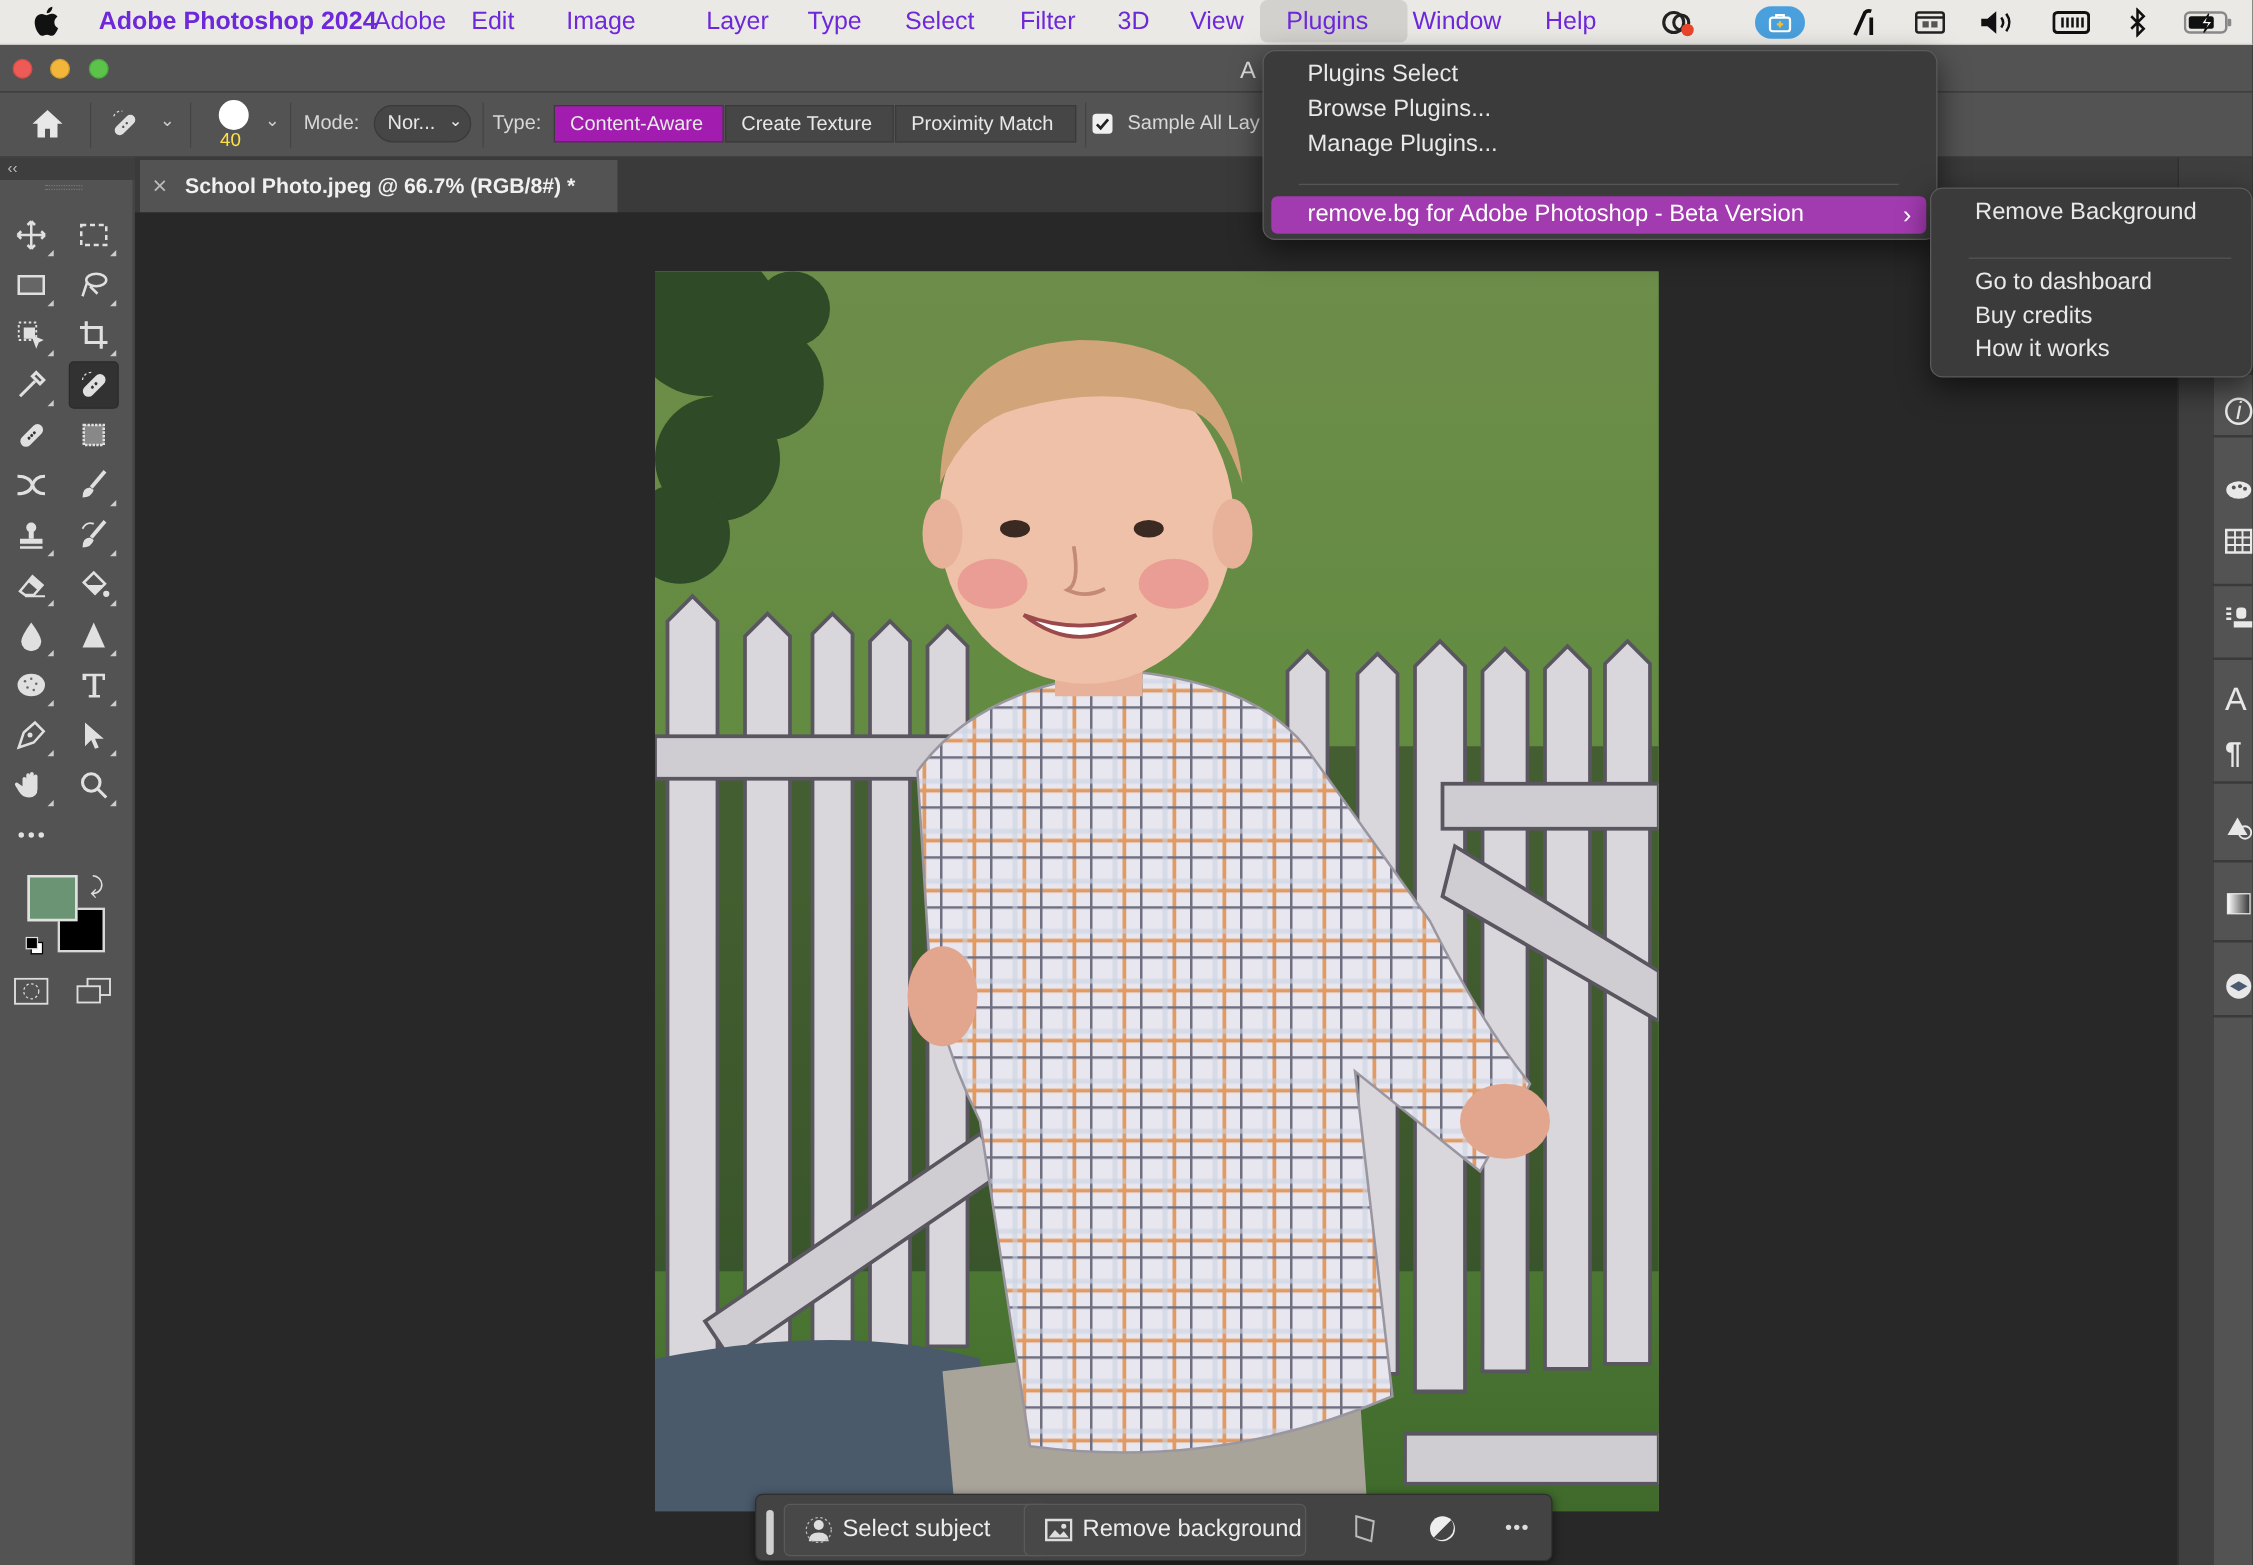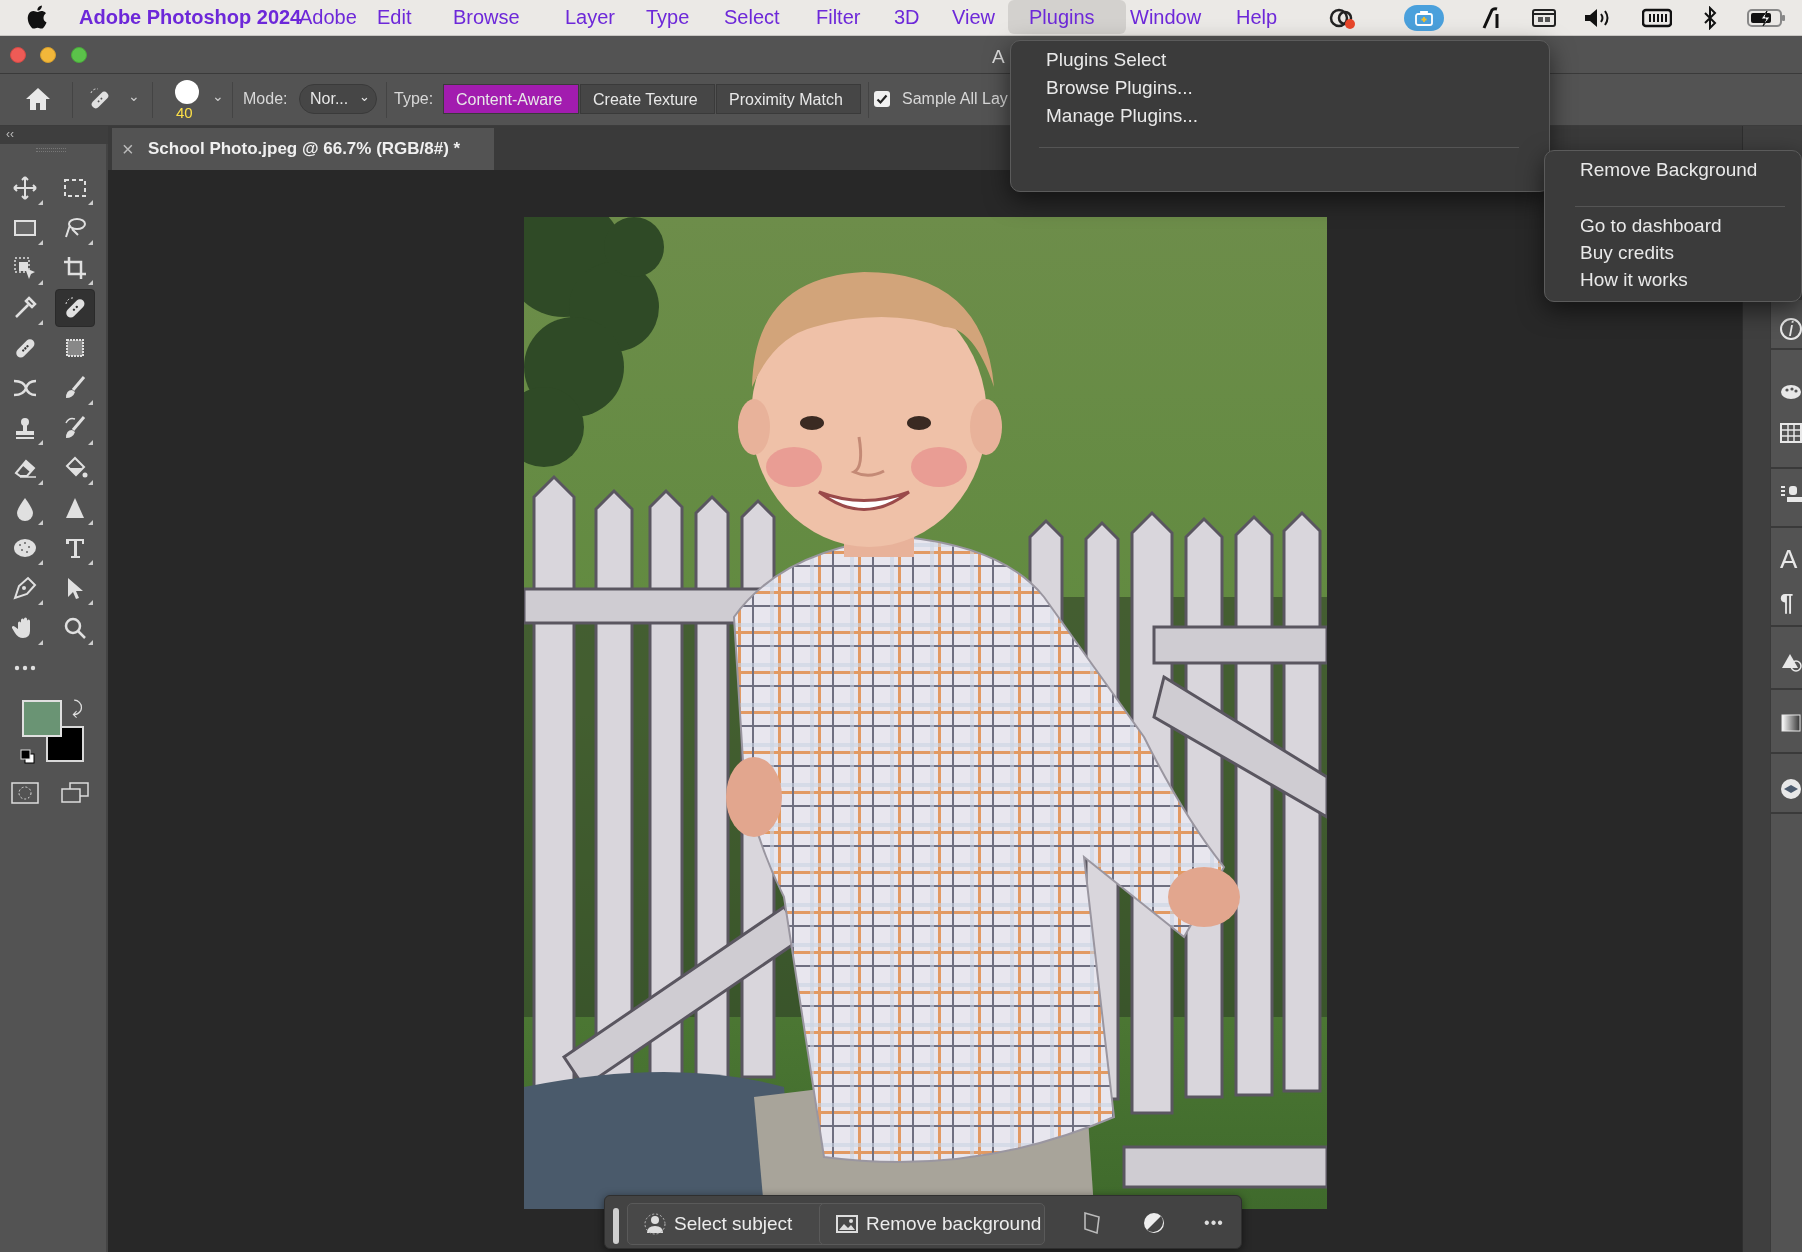--- a/index.html
+++ b/index.html
@@ -55,21 +55,21 @@
 </head>
 <body>
 
 <div id="menubar">
   <svg class="apple" viewBox="0 0 22 26">
       <path d="M17.5 13.8c0-3 2.4-4.4 2.5-4.5-1.4-2-3.5-2.3-4.3-2.3-1.8-.2-3.5 1.1-4.4 1.1-.9 0-2.3-1-3.8-1-2 0-3.8 1.1-4.8 2.9-2 3.5-.5 8.8 1.5 11.7 1 1.4 2.1 3 3.6 2.9 1.4-.1 2-.9 3.8-.9 1.7 0 2.2.9 3.8.9 1.6 0 2.6-1.4 3.5-2.9 1.1-1.6 1.6-3.2 1.6-3.3-.1 0-3-1.2-3-4.6zM14.7 5c.8-1 1.3-2.3 1.2-3.6-1.1 0-2.5.8-3.3 1.7-.7.8-1.4 2.2-1.2 3.5 1.3.1 2.5-.6 3.3-1.6z" fill="#111"></path>
     </svg>
   <div class="mitem app" style="left:67px">Adobe Photoshop 2024</div>
   <div class="mitem" style="left:287px">Adobe</div>
   <div class="mitem" style="left:365px">Edit</div>
-  <div class="mitem" style="left:441px">Browse</div>
+  <div class="mitem" style="left:441px">Image</div>
   <div class="mitem" style="left:553px">Layer</div>
   <div class="mitem" style="left:634px">Type</div>
   <div class="mitem" style="left:712px">Select</div>
   <div class="mitem" style="left:804px">Filter</div>
   <div class="mitem" style="left:882px">3D</div>
   <div class="mitem" style="left:940px">View</div>
   <div class="mitem active" style="left:1008px;width:118px;padding-left:21px">Plugins</div>
   <div class="mitem" style="left:1118px">Window</div>
   <div class="mitem" style="left:1224px">Help</div>
 
@@ -531,20 +531,24 @@
       <path d="M4 11l7-4 7 4-7 4z" fill="#4c5b6e"></path>
     </svg>
 </div>
 <div class="rs-sep" style="top:812px"></div>
 
 <div id="plugins-menu">
   <div class="pm-item" style="top:6px">Plugins Select</div>
   <div class="pm-item" style="top:34px">Browse Plugins...</div>
   <div class="pm-item" style="top:62px">Manage Plugins...</div>
   <div id="pm-sep"></div>
+  <div id="pm-remove">
+    <span>remove.bg for Adobe Photoshop - Beta Version</span>
+    <span class="chev">›</span>
+  </div>
 </div>
 
 <div id="sub-menu">
   <div class="sm-item" style="top:6px">Remove Background</div>
   <div id="sm-sep"></div>
   <div class="sm-item" style="top:62px">Go to dashboard</div>
   <div class="sm-item" style="top:89px">Buy credits</div>
   <div class="sm-item" style="top:116px">How it works</div>
 </div>
 

